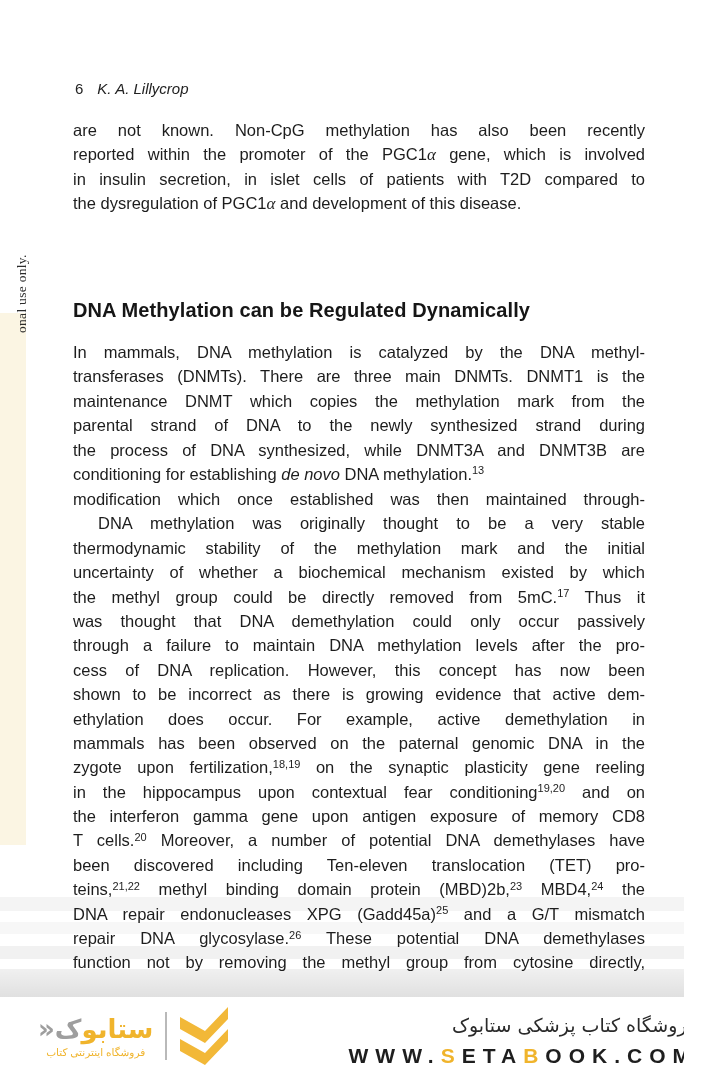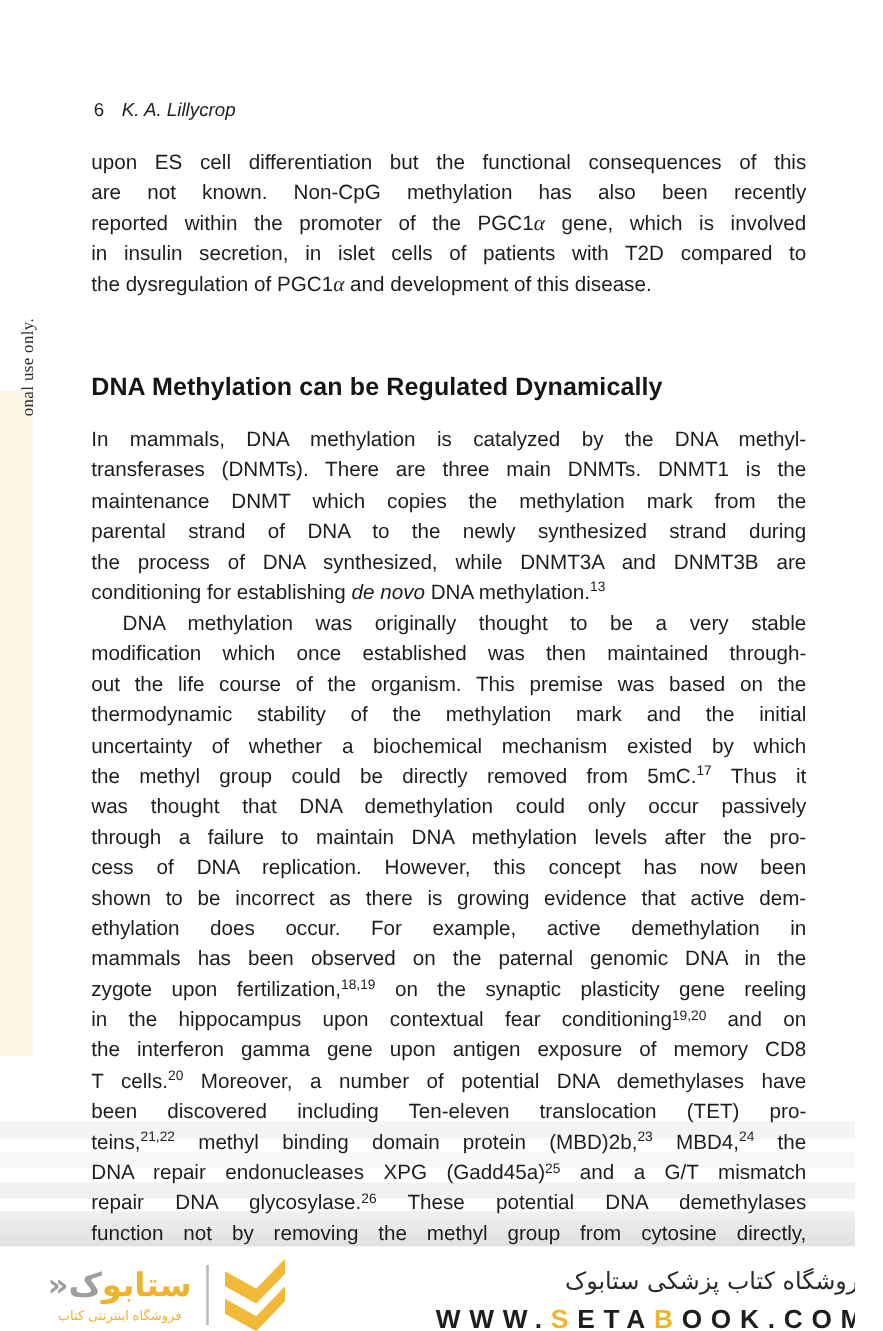--- a/index.html
+++ b/index.html
@@ -94,43 +94,41 @@
   <div class="scan-band b2"></div>
   <div class="scan-band b3"></div>
   <div class="scan-band b4"></div>
 
   <div class="running-head">
     <span>6</span><span class="author">K. A. Lillycrop</span>
   </div>
 
   <div class="column">
     <div class="para p1">
-        <div class="jline"><span>upon ES cell differentiation but the functional consequences of this</span></div>
         <div class="jline"><span>are not known. Non-CpG methylation has also been recently</span></div>
         <div class="jline"><span>reported within the promoter of the PGC1</span><span class="alpha">α</span><span> gene, which is involved</span></div>
         <div class="jline"><span>in insulin secretion, in islet cells of patients with T2D compared to</span></div>
         <div class="jline endline"><span>the dysregulation of PGC1</span><span class="alpha">α</span><span> and development of this disease.</span></div>
       </div>
   </div>
 
   <div class="section-heading">DNA Methylation can be Regulated Dynamically</div>
 
   <div class="column">
     <div class="para p2">
         <div class="jline"><span>In mammals, DNA methylation is catalyzed by the DNA methyl-</span></div>
         <div class="jline"><span>transferases (DNMTs). There are three main DNMTs. DNMT1 is the</span></div>
         <div class="jline"><span>maintenance DNMT which copies the methylation mark from the</span></div>
         <div class="jline"><span>parental strand of DNA to the newly synthesized strand during</span></div>
         <div class="jline"><span>the process of DNA synthesized, while DNMT3A and DNMT3B are</span></div>
         <div class="jline endline"><span>conditioning for establishing </span><span class="italic">de novo</span><span> DNA methylation.</span><span class="sup">13</span></div>
       </div>
     <div class="para p3">
+        <div class="jline"><span>modification which once established was then maintained through-</span></div>
         <div class="jline"><span class="indent"></span><span>DNA methylation was originally thought to be a very stable</span></div>
-        <div class="jline"><span>modification which once established was then maintained through-</span></div>
-        <div class="jline"><span>out the life course of the organism. This premise was based on the</span></div>
         <div class="jline"><span>thermodynamic stability of the methylation mark and the initial</span></div>
         <div class="jline"><span>uncertainty of whether a biochemical mechanism existed by which</span></div>
         <div class="jline"><span>the methyl group could be directly removed from 5mC.</span><span class="sup">17</span><span> Thus it</span></div>
         <div class="jline"><span>was thought that DNA demethylation could only occur passively</span></div>
         <div class="jline"><span>through a failure to maintain DNA methylation levels after the pro-</span></div>
         <div class="jline"><span>cess of DNA replication. However, this concept has now been</span></div>
         <div class="jline"><span>shown to be incorrect as there is growing evidence that active dem-</span></div>
         <div class="jline"><span>ethylation does occur. For example, active demethylation in</span></div>
         <div class="jline"><span>mammals has been observed on the paternal genomic DNA in the</span></div>
         <div class="jline"><span>zygote upon fertilization,</span><span class="sup">18,19</span><span> on the synaptic plasticity gene reeling</span></div>

